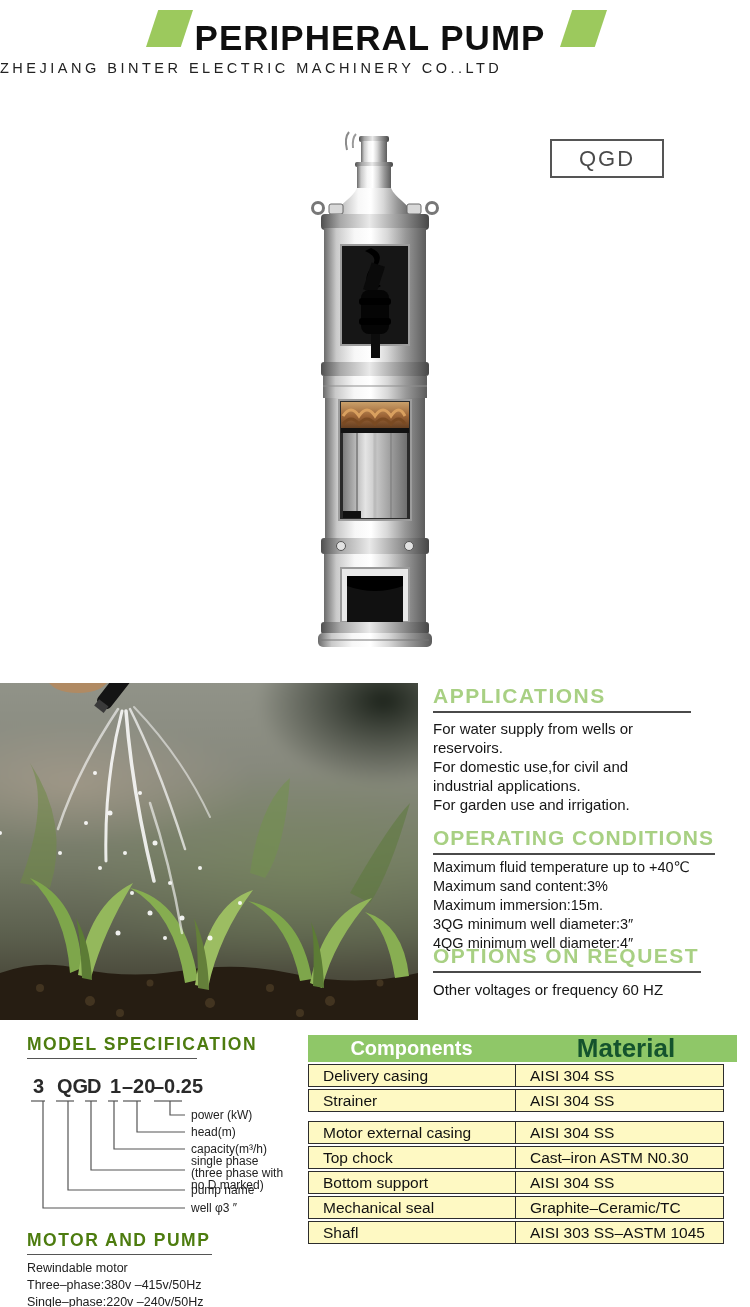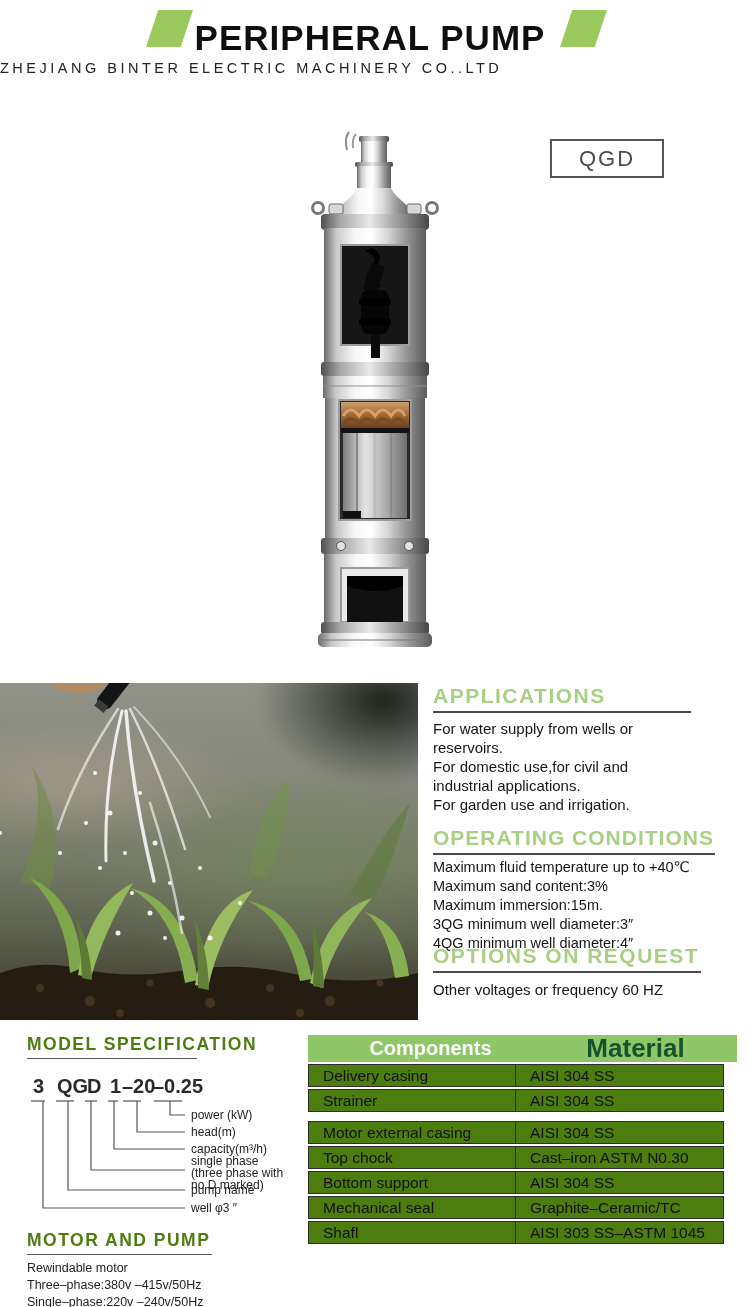--- a/index.html
+++ b/index.html
@@ -44,24 +44,24 @@
   .lsec-title{font-weight:700;color:#4d7c0f;letter-spacing:1.5px;font-size:17.5px;}
   .lrule{border-bottom:1.5px solid #555;margin-top:3px;}
   .model-spec{position:absolute;left:27px;top:1034px;width:260px;}
   .model-spec .lrule{width:170px;}
   .motor{position:absolute;left:27px;top:1230px;width:260px;}
   .motor .lrule{width:185px;}
   .motor .body{margin-top:5px;font-size:12.5px;line-height:17px;color:#222;}
 
   
   .mtable{position:absolute;left:308px;top:1035px;width:429px;}
-  .mtable .thead{display:flex;background:#8fc768;height:27px;align-items:center;padding-left:19px;}
+  .mtable .thead{display:flex;background:#8fc768;height:27px;align-items:center;}
   .mtable .thead .c1{width:207px;text-align:center;font-size:20px;font-weight:700;color:#fff;}
   .mtable .thead .c2{flex:1;text-align:center;font-size:26px;font-weight:700;color:#14532d;}
-  .mtable .row{display:flex;border:1.5px solid #2d2d2d;height:21px;margin-top:2px;background:#4d7c0f;
+  .mtable .row{display:flex;border:1.5px solid #2d2d2d;height:21px;margin-top:2px;background:#fef9c3;
     width:414px;align-items:center;font-size:15.5px;color:#111;}
   .mtable .row .c1{width:192px;padding-left:14px;border-right:1.5px solid #2d2d2d;height:100%;display:flex;align-items:center;}
   .mtable .row .c2{flex:1;padding-left:14px;display:flex;align-items:center;height:100%;}
   .mtable .gap{height:7px;}
 </style>
 </head>
 <body>
 
 <div class="page">
 

